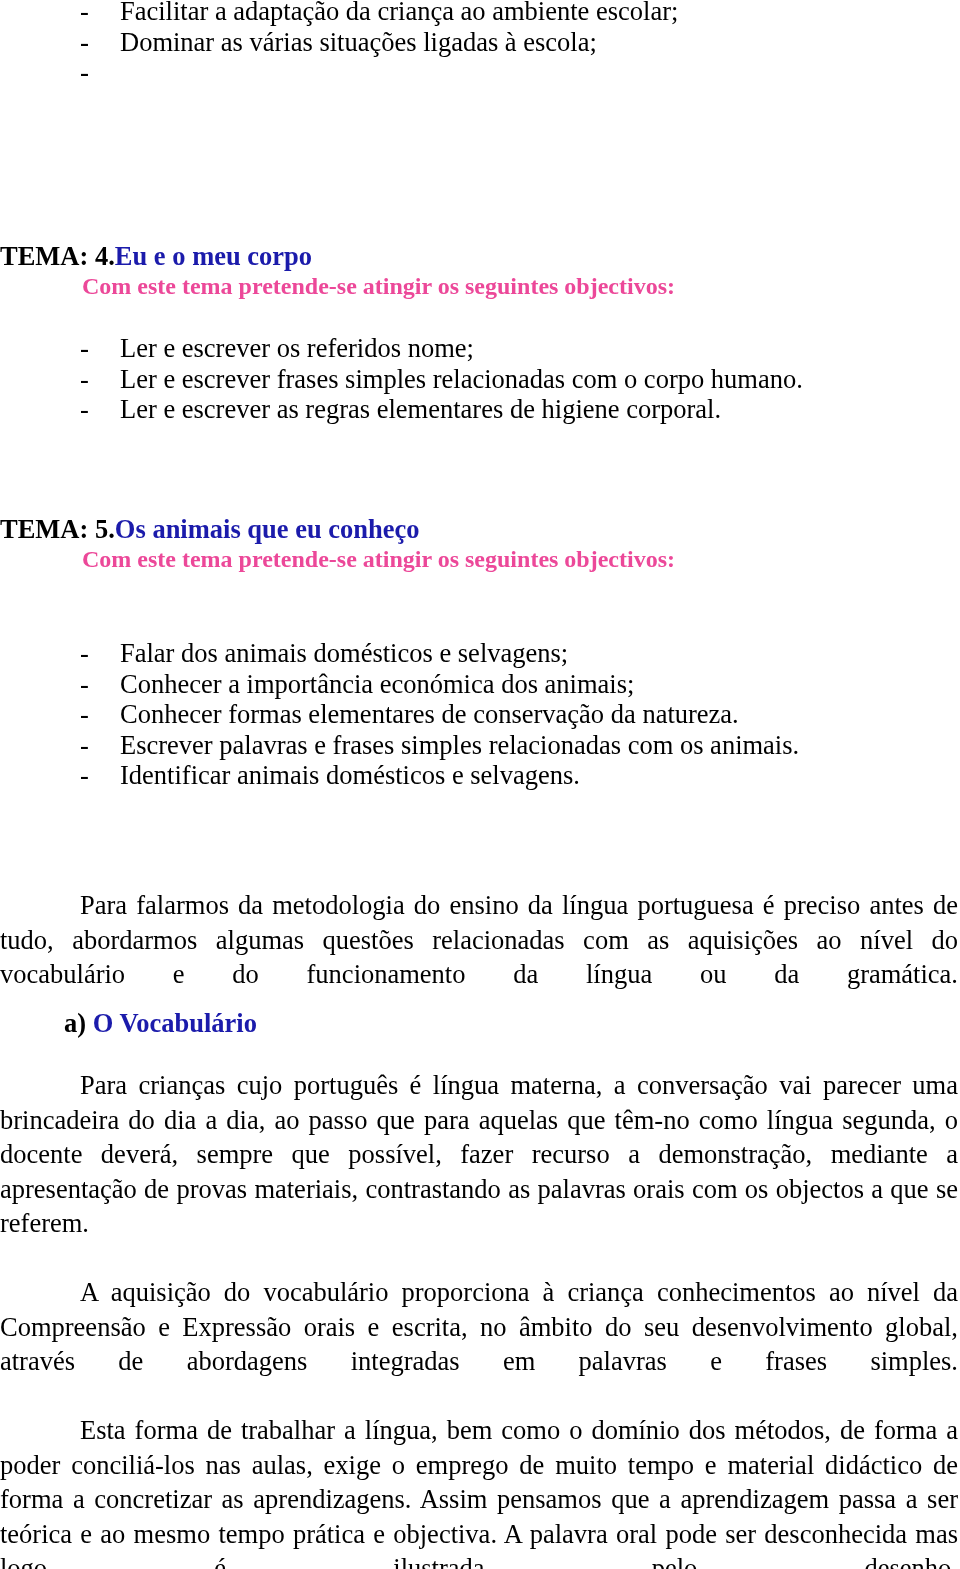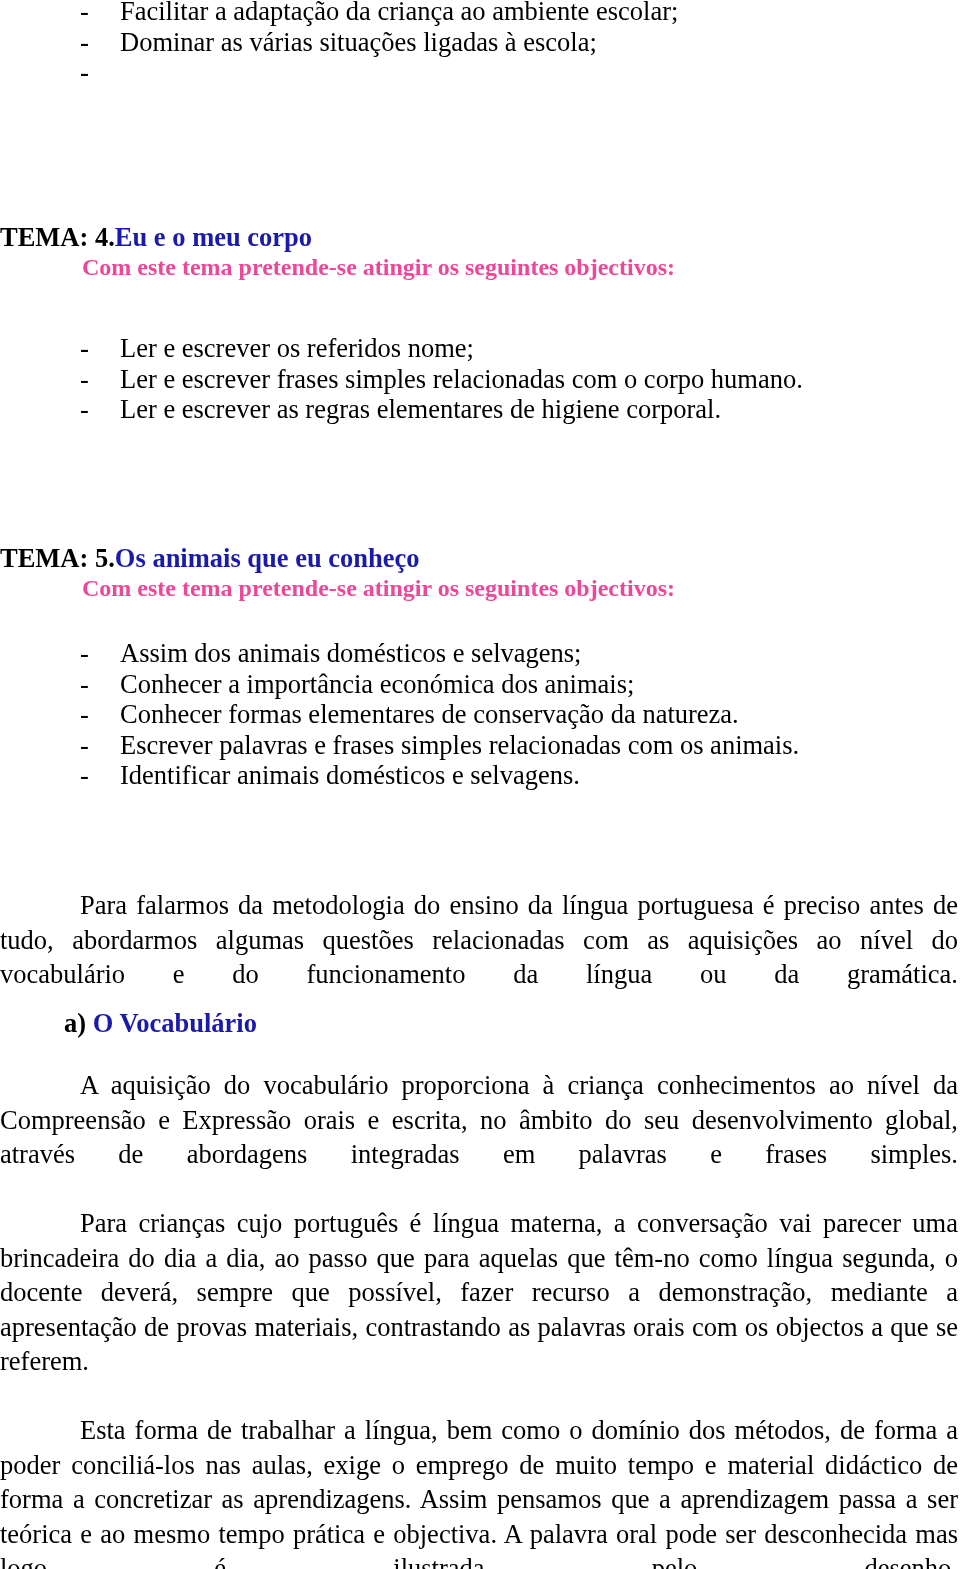--- a/index.html
+++ b/index.html
@@ -95,23 +95,23 @@
   }
   .para.last-natural::after {
     content: "";
     display: inline-block;
     width: 100%;
   }
 
   
   .blk { position: absolute; left: 0; }
   #blk-intro-bullets { top: -4px;  width: 960px; }
-  #blk-tema4        { top: 222px; width: 879px; font-family: Liberation Serif, serif; }
+  #blk-tema4        { top: 241px; width: 879px; font-family: Liberation Serif, serif; }
   #blk-tema4-bullets{ top: 333px; width: 960px; }
-  #blk-tema5        { top: 543px; width: 868px; }
+  #blk-tema5        { top: 514px; width: 868px; }
   #blk-tema5-bullets{ top: 638px; width: 960px; }
   #blk-sec7         { top: 821px; width: 960px; }
   #blk-sec7-para    { top: 888px; width: 958px; }
   #blk-voc-heading  { top: 1008px; width: 960px; }
   #blk-voc-paras    { top: 1068px; width: 958px; }
 </style>
 </head>
 <body>
 
 <div class="page">
@@ -165,21 +165,21 @@
 
   <div class="blk" id="blk-tema5">
     <p class="tema-heading"><span class="tema-label">TEMA: 5.</span><span class="tema-title">Os animais que eu conheço</span></p>
     <p class="sub-heading">Com este tema pretende-se atingir os seguintes objectivos:</p>
   </div>
 
   <div class="blk" id="blk-tema5-bullets">
     <ul class="bullet-list">
       <li class="bullet-item">
         <span class="dash">-</span>
-        <span>Assim dos animais domésticos e selvagens;</span>
+        <span>Falar dos animais domésticos e selvagens;</span>
       </li>
       <li class="bullet-item">
         <span class="dash">-</span>
         <span>Conhecer a importância económica dos animais;</span>
       </li>
       <li class="bullet-item">
         <span class="dash">-</span>
         <span>Conhecer formas elementares de conservação da natureza.</span>
       </li>
       <li class="bullet-item">
@@ -196,19 +196,19 @@
 
   <div class="blk" id="blk-sec7-para">
     <p class="para last-natural">Para falarmos da metodologia do ensino da língua portuguesa é preciso  antes de tudo, abordarmos algumas questões relacionadas com as aquisições ao nível do vocabulário e do funcionamento da língua ou da gramática.</p>
   </div>
 
   <div class="blk" id="blk-voc-heading">
     <h3 class="sub-section-heading"><span class="letter">a)</span><span class="label">&nbsp;<span>O Vocabulário</span></span></h3>
   </div>
 
   <div class="blk" id="blk-voc-paras">
+    <p class="para last-natural">Para crianças cujo português é língua materna, a conversação vai parecer uma brincadeira do dia a dia, ao passo que para aquelas que têm-no como língua segunda, o docente deverá, sempre que possível, fazer recurso a demonstração, mediante a apresentação de provas materiais, contrastando as palavras orais com os objectos a que se referem.</p>
     <p class="para last-natural">A aquisição do vocabulário proporciona à criança conhecimentos ao nível da Compreensão e Expressão orais e escrita, no âmbito do seu desenvolvimento global, através de abordagens integradas em palavras e frases simples.</p>
-    <p class="para last-natural">Para crianças cujo português é língua materna, a conversação vai parecer uma brincadeira do dia a dia, ao passo que para aquelas que têm-no como língua segunda, o docente deverá, sempre que possível, fazer recurso a demonstração, mediante a apresentação de provas materiais, contrastando as palavras orais com os objectos a que se referem.</p>
     <p class="para last-natural">Esta forma de trabalhar a língua, bem como o domínio dos métodos, de forma a poder conciliá-los nas aulas, exige o emprego de muito tempo e material didáctico de forma a concretizar as aprendizagens. Assim pensamos que a aprendizagem passa a ser teórica e ao mesmo tempo prática e objectiva. A palavra oral pode ser desconhecida mas logo é ilustrada pelo desenho.</p>
 
   </div>
 
 </div>
 
 </body></html>

